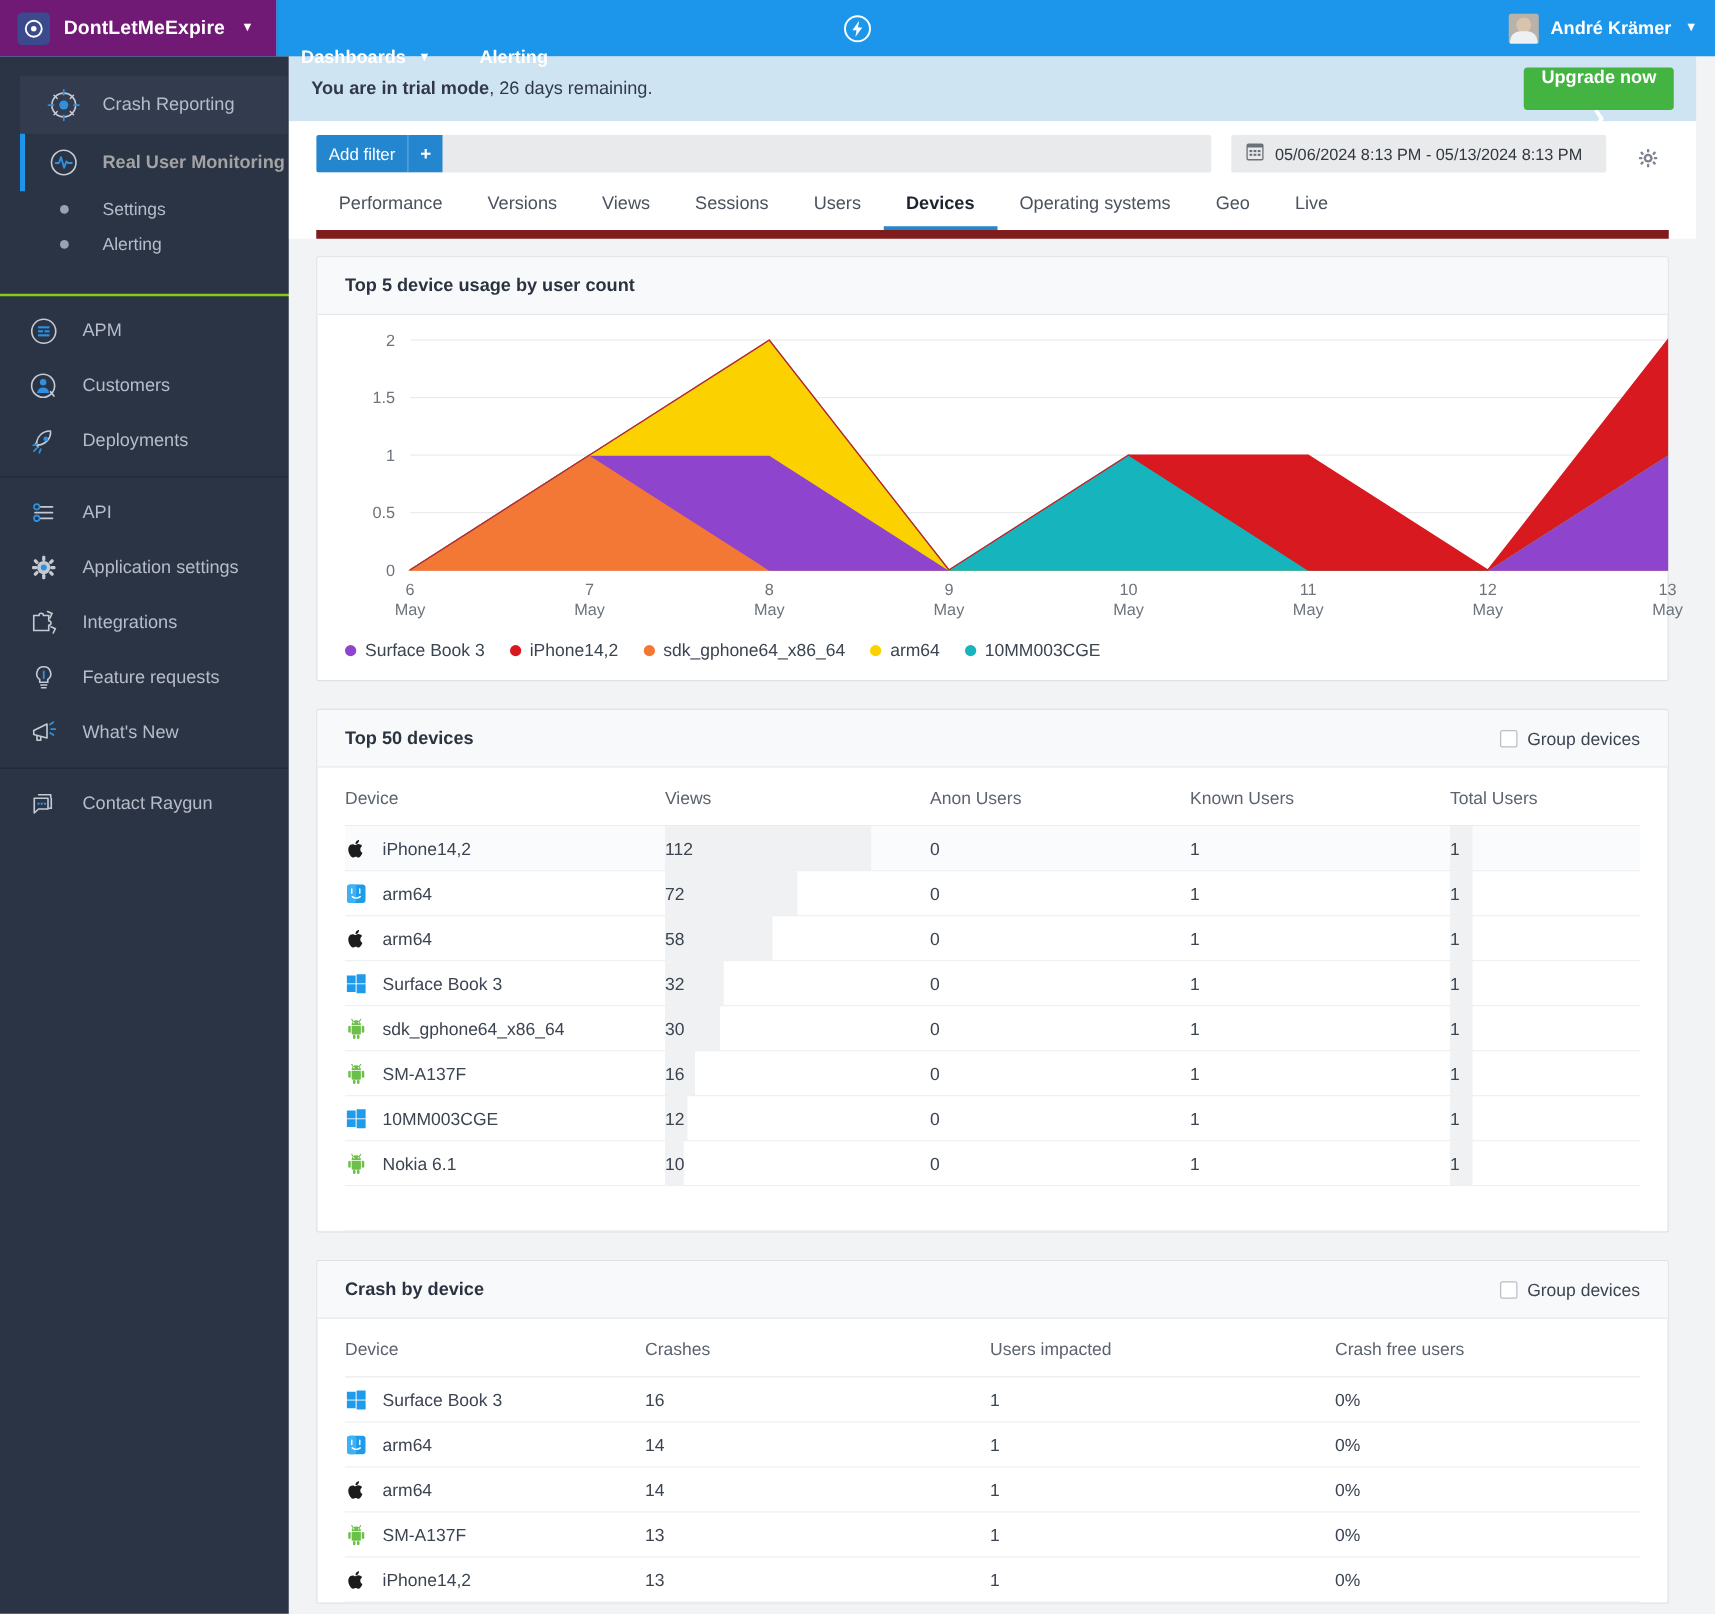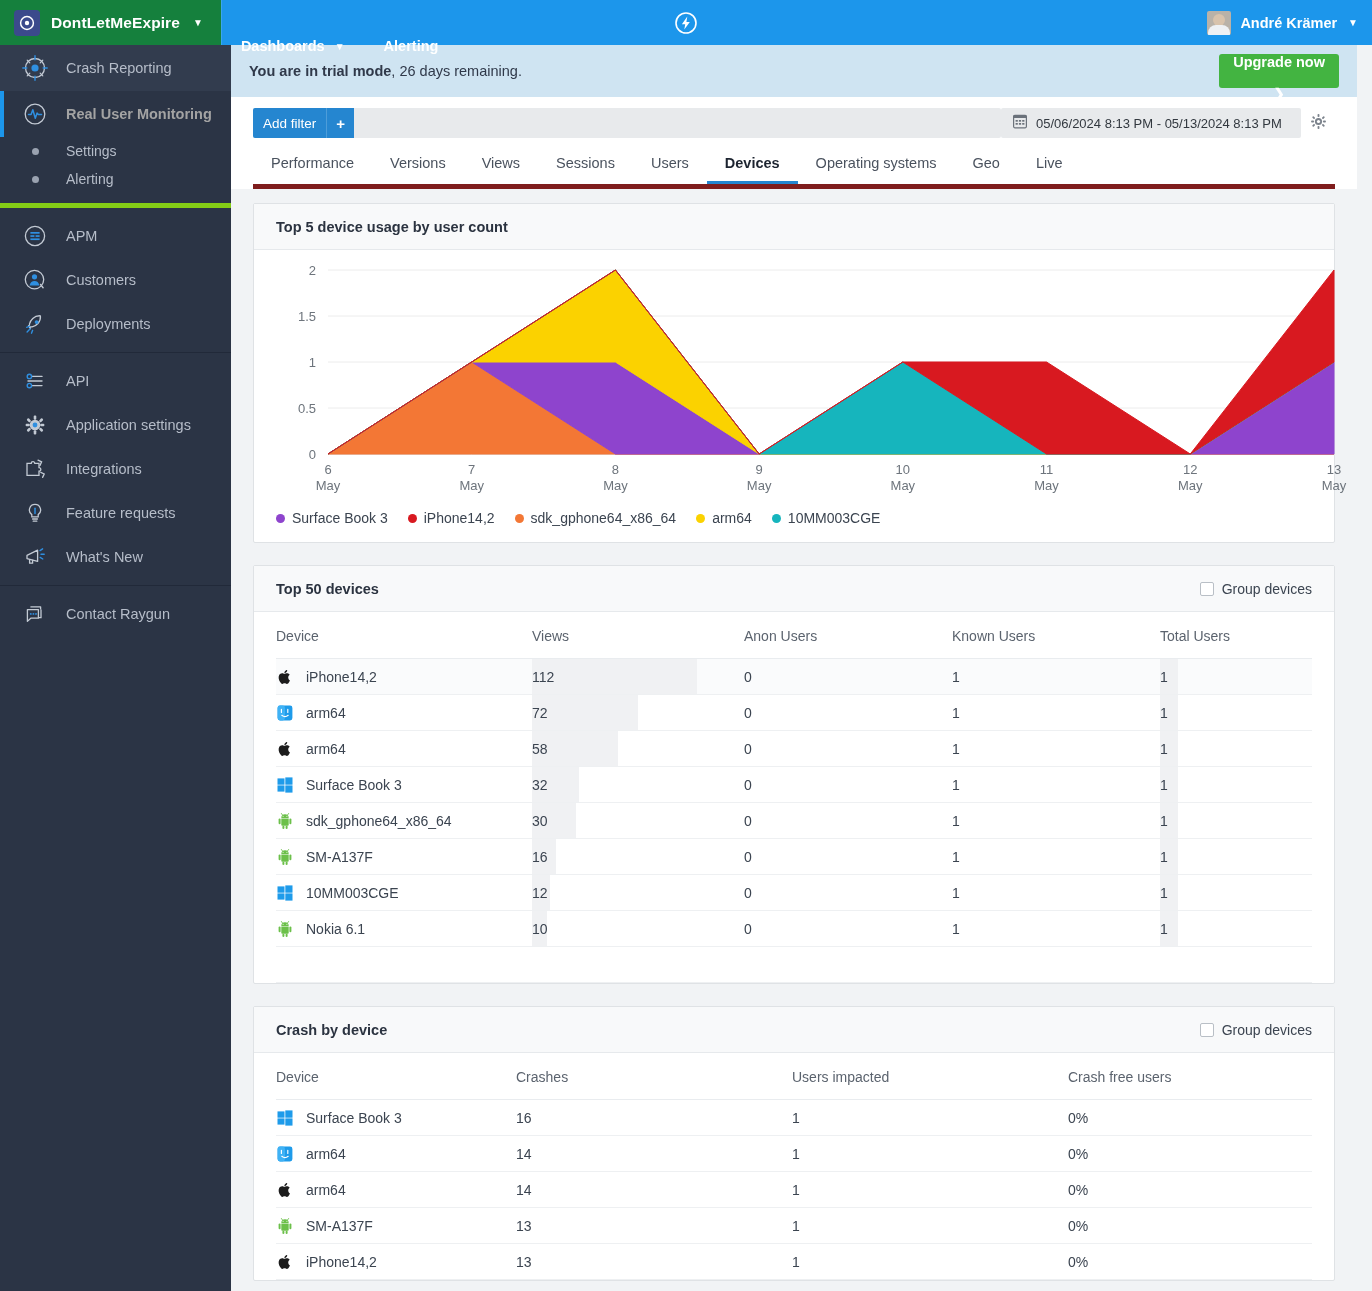--- a/index.html
+++ b/index.html
@@ -13,21 +13,21 @@
     color: #3b4450;
   }
 
   
   #topnav {
     position: absolute; top: 0; left: 0; width: 1372px; height: 45px;
     background: #1c96eb; display: flex; align-items: stretch; z-index: 20;
   }
   .nav-app {
     display: flex; align-items: center; gap: 11px;
-    padding: 0 18px 0 14px; background: #15803d;
+    padding: 0 18px 0 14px; background: #701a75;
     border-right: 1px solid #3aa5ef; position: relative;
   }
   .logo-sq {
     width: 26px; height: 26px; border-radius: 4px; background: #3b4a8c;
     display: flex; align-items: center; justify-content: center;
     color: #fff; font-size: 15px; line-height: 1;
   }
   .nav-app-name { color: #fff; font-weight: bold; font-size: 15.5px; letter-spacing: .1px;}
   .caret { color: #fff; font-size: 10px; margin-left: 2px; }
   .nav-item {
@@ -100,21 +100,21 @@
   .upgrade-btn {
     margin-left: auto; background: #43b441; color: #fff; font-weight: bold;
     font-size: 14.5px; border: none; border-radius: 3px; height: 34px;
     padding: 0 14px; display: flex; align-items: center; gap: 16px; cursor: pointer; flex-direction: column;
   }
   .upgrade-btn .chev { font-size: 13px; }
 
   #filterbar {
     background: #fff; padding: 11px 22px 0 22px;
   }
-  .filter-row { display: flex; align-items: center; gap: 0; }
+  .filter-row { display: flex; align-items: flex-end; gap: 16px; }
   .filter-box {
     flex: 1; background: #e8eaec; height: 30px; display: flex; align-items: stretch;
     border-radius: 2px; overflow: hidden;
   }
   .add-filter {
     background: #2586d0; color: #fff; font-size: 13.5px;
     display: flex; align-items: center; padding: 0 10px; cursor: pointer;
   }
   .add-filter-plus {
     background: #2586d0; color: #fff; font-size: 15px; font-weight: bold;
@@ -125,21 +125,21 @@
     width: 300px; background: #e8eaec; border-radius: 2px; height: 30px;
     display: flex; align-items: center; gap: 9px; padding: 0 12px;
     font-size: 13px; color: #32383f; cursor: pointer;
   }
   .gear-btn {
     width: 34px; display: flex; align-items: center; justify-content: center;
     cursor: pointer;
   }
   .tabs {
     display: flex; align-items: flex-end; gap: 0; padding-top: 8px;
-    border-bottom: 5px solid #7f1d1d;
+    border-bottom: 7px solid #7f1d1d;
   }
   .tab {
     padding: 9px 18px 10px 18px; font-size: 14.5px; color: #4a525e;
     cursor: pointer; border-bottom: 3px solid transparent; white-space: nowrap;
   }
   .tab.active { color: #1d2430; font-weight: bold; border-bottom-color: #2586d0; }
 
   .scrollarea { padding: 14px 22px 0 22px; }
 
   .card {
@@ -221,21 +221,21 @@
 
   <div class="nav-right">
     <span class="avatar"></span>
     <span>André Krämer</span>
     <span class="caret">▼</span>
   </div>
 </div>
 
 <div id="sidebar">
 
-  <div class="sb-section" style="padding:0;border-bottom:5px solid #84cc16;">
+  <div class="sb-section" style="padding:16px;border-bottom:2px solid #84cc16;">
     <div class="sb-row product dim">
       <span class="ico">
         <svg width="30" height="30" viewBox="0 0 30 30" aria-hidden="true">
           <circle cx="15" cy="15" r="9.5" fill="none" stroke="#c3cad4" stroke-width="1.3"></circle>
           <circle cx="15" cy="15" r="3.6" fill="#2f8fe0"></circle>
           <path d="M15 2.8v4M15 23.2v4M2.8 15h4M23.2 15h4" stroke="#2f8fe0" stroke-width="1.4" stroke-linecap="round"></path>
           <path d="M7.2 7.2l2.6 2.6M20.2 20.2l2.6 2.6M22.8 7.2l-2.6 2.6M9.8 20.2l-2.6 2.6" stroke="#c3cad4" stroke-width="1.2" stroke-linecap="round"></path>
         </svg>
       </span>
       <span class="sb-label">Crash Reporting</span>

